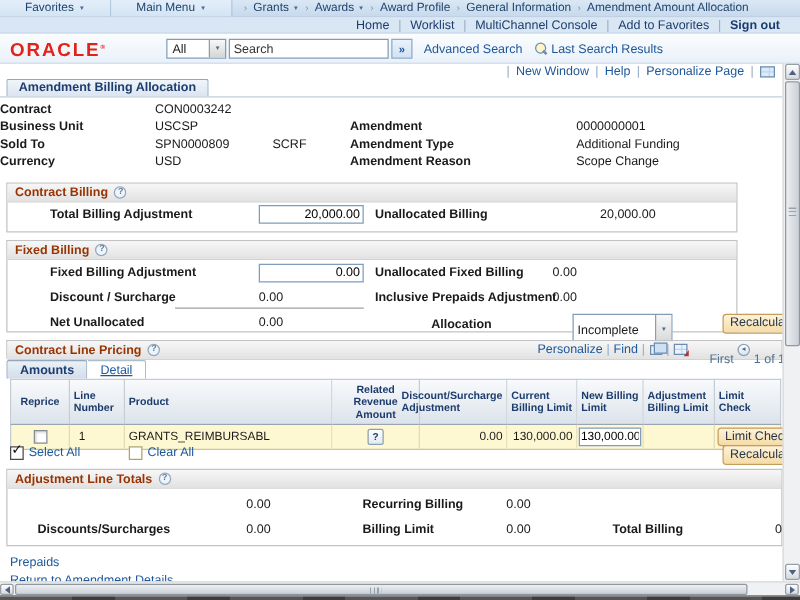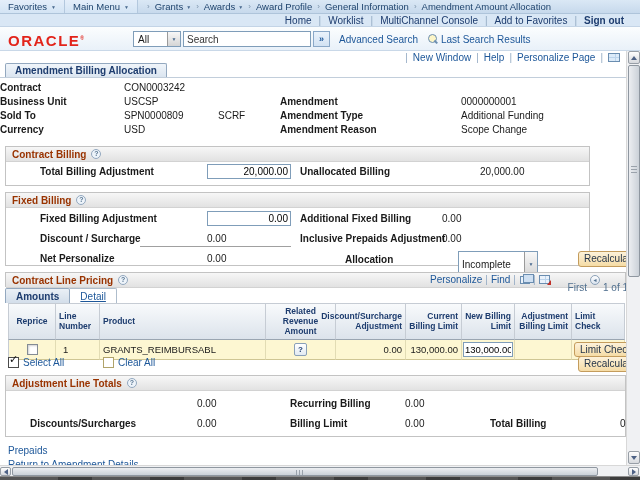--- a/index.html
+++ b/index.html
@@ -4,21 +4,21 @@
 <style>
   * { margin:0; padding:0; box-sizing:border-box; }
   html,body { background:#9a9a9a; }
   .screen { position:relative; width:640px; height:480px; background:#fff; overflow:hidden;
             font-family:"Liberation Sans","DejaVu Sans",sans-serif; font-size:10px; color:#1a1a1a; }
   .abs { position:absolute; }
 
   
   .crumb-bar { left:0; top:0; width:640px; height:14px; background:linear-gradient(#dae8f5,#c7d9ec);
                border-bottom:1px solid #aec4da; display:flex; align-items:stretch; color:#20456e; font-size:9.5px; }
-  .crumb-seg { padding:0 8px; display:flex; align-items:center; gap:4px;
+  .crumb-seg { padding:0 20px; display:flex; align-items:center; gap:4px;
                border-right:1px solid #b3c8de; background:linear-gradient(#e4eefa,#d3e4f4); cursor:default; }
   .crumb-trail { display:flex; align-items:center; gap:5px; padding-left:9px; }
   .caret { font-size:5px; color:#4a6a8f; }
   .csep { color:#7d94ab; font-size:8px; }
   .crumb-item { display:flex; align-items:center; gap:3px; }
 
   .links-bar { left:0; top:14px; width:640px; height:13px; background:#d9e7f5; border-bottom:1px solid #c3d4e6;
                display:flex; align-items:center; justify-content:flex-end; padding-right:16px; gap:7px; color:#1d3c6e; }
   .links-bar .sep { color:#93aac3; }
   .signout { font-weight:bold; }
@@ -90,21 +90,21 @@
   .gtab-off { padding:0 10px; background:#fff; border:1px solid #aebdcc; border-left:none; border-bottom:none;
               border-radius:0 2px 0 0; color:#1d5799; line-height:15px; text-decoration:underline; }
   .grid { position:absolute; left:8px; top:303px; width:617px; font-size:9.5px; }
   .grow { display:grid; grid-template-columns:48px 44px 166px 70px 70px 56px 53px 57px 53px; }
   .th { background:linear-gradient(#f8fafc,#dce3eb); border-top:1px solid #c6ccd4; border-bottom:1px solid #9aa5b1;
         border-right:1px solid #c6ccd4; color:#1d3c6e; font-weight:bold; font-size:8.5px; line-height:1.2;
         display:flex; align-items:center; padding:2px 3px; min-height:31px; }
   .grow .th:first-child, .grow .td:first-child { border-left:1px solid #c6ccd4; }
   .td { background:#fdf7d2; border-bottom:1px solid #cfc694; border-right:1px solid #e2dcb4; height:20px;
         display:flex; align-items:center; padding:0 3px; }
-  .jc { justify-content:center; } .jr { justify-content:flex-end; text-align:right; } .jl { justify-content:flex-start; }
+  .jc { justify-content:center; } .jr { justify-content:flex-end; text-align:left; } .jl { justify-content:flex-start; }
   .cb { width:11px; height:11px; border:1px solid #848c94; background:#fff; box-shadow:inset 1px 1px 2px rgba(0,0,0,.18); }
   .qbtn { width:13px; height:13px; border:1px solid #8aa0b8; border-radius:2px; background:linear-gradient(#fff,#e2eaf2);
           color:#1d3c6e; font-size:8px; font-weight:bold; display:flex; align-items:center; justify-content:center; }
   .rowinput { width:50px; height:15px; border:1px solid #7f9db9; text-align:right; font:inherit; font-size:9.5px; padding:0 1px; }
   .btn2 { position:static; height:15px; line-height:13px; }
   .sel-row { position:absolute; top:357px; display:flex; align-items:center; gap:4px; color:#1d5799; }
   .ck1 { position:relative; width:11px; height:11px; background:#fff; border:1px solid #4a4a4a; flex:none; }
   .ck1 .ckmark { position:absolute; left:0; top:-5px; font-size:11px; font-weight:bold; color:#111; }
   .ck0 { width:11px; height:11px; background:#fff; border:1px solid #b0a36a; flex:none; }
 
@@ -240,30 +240,30 @@
   <span class="fr ta-r" style="left:480px;top:166px;width:80px">20,000.00</span>
 
   <div class="gbox" style="left:5px;top:192px;width:585px;height:74px">
     <div class="ghdr">
       <span>Fixed Billing</span>
       <span class="help">?</span>
     </div>
   </div>
   <span class="fr lbl ta-r" style="left:40px;top:213px;width:163px">Fixed Billing Adjustment</span>
   <input class="ibox" style="left: 207px; top: 211px; width: 84px;" value="0.00">
-  <span class="fr lbl ta-r" style="left:300px;top:213px;width:155px">Additional Fixed Billing</span>
+  <span class="fr lbl ta-r" style="left:300px;top:213px;width:155px">Unallocated Fixed Billing</span>
   <span class="fr ta-r" style="left:442px;top:213px;width:80px">0.00</span>
 
   <span class="fr lbl ta-r" style="left:40px;top:233px;width:163px">Discount / Surcharge</span>
   <span class="fr ta-r" style="left:207px;top:233px;width:84px">0.00</span>
   <div class="uline" style="left:140px;top:246px;width:151px"></div>
   <span class="fr lbl ta-r" style="left:300px;top:233px;width:155px">Inclusive Prepaids Adjustment</span>
   <span class="fr ta-r" style="left:442px;top:233px;width:80px">0.00</span>
 
-  <span class="fr lbl ta-r" style="left:40px;top:253px;width:163px">Net Personalize</span>
+  <span class="fr lbl ta-r" style="left:40px;top:253px;width:163px">Net Unallocated</span>
   <span class="fr ta-r" style="left:207px;top:253px;width:84px">0.00</span>
   <span class="fr lbl ta-r" style="left:345px;top:254px;width:110px">Allocation</span>
   <div class="selbox" style="left:458px;top:251px;width:80px">
     <span class="txt">Incomplete</span>
     <span class="dbtn">
         <span class="caret">▼</span>
       </span>
   </div>
   <div class="btn" style="left:578px;top:251px;width:62px">Recalculate</div>
 

